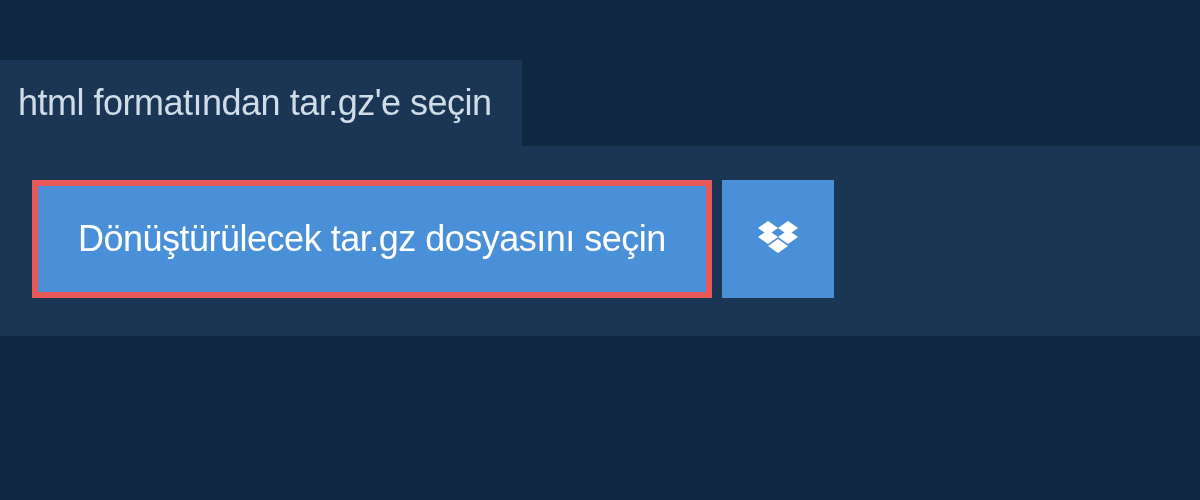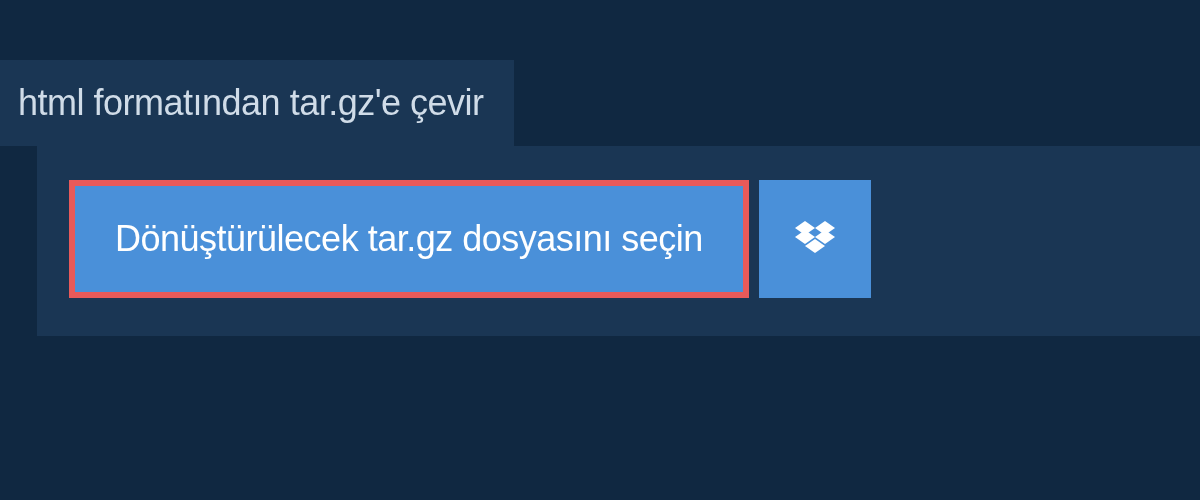--- a/index.html
+++ b/index.html
@@ -24,21 +24,20 @@
     .tab-header-text {
       color: #d0dce8;
       font-size: 36px;
       font-weight: 300;
       letter-spacing: -0.5px;
     }
     .panel {
       background-color: #1a3654;
       padding: 34px 32px 38px 32px;
       margin-top: 0;
-      margin-left: 37px;
     }
     .button-row {
       display: flex;
       gap: 10px;
       align-items: stretch;
     }
     .select-file-button {
       background-color: #4a90d9;
       border: 6px solid #e85a5a;
       padding: 32px 40px;
@@ -65,21 +64,21 @@
       width: 40px;
       height: 36px;
     }
   </style>
 </head>
 <body>
 
 
 
 <div class="tab-header">
-  <span class="tab-header-text">html formatından tar.gz'e çevir</span>
+  <span class="tab-header-text">html formatından tar.gz'e seçin</span>
 </div>
 
 <div class="panel">
   <div class="button-row">
     <div class="select-file-button">
       <span class="select-file-button-text">Dönüştürülecek tar.gz dosyasını seçin</span>
     </div>
     <div class="dropbox-button">
       <svg class="dropbox-icon" viewBox="0 0 40 36" fill="#ffffff">
         <path d="M10 0 L0 7 L10 14 L20 7 Z"></path>

